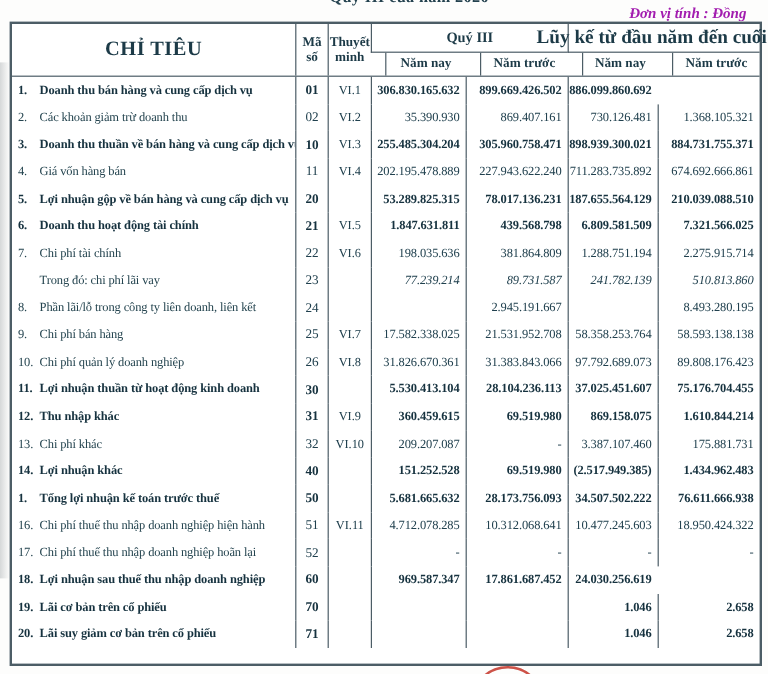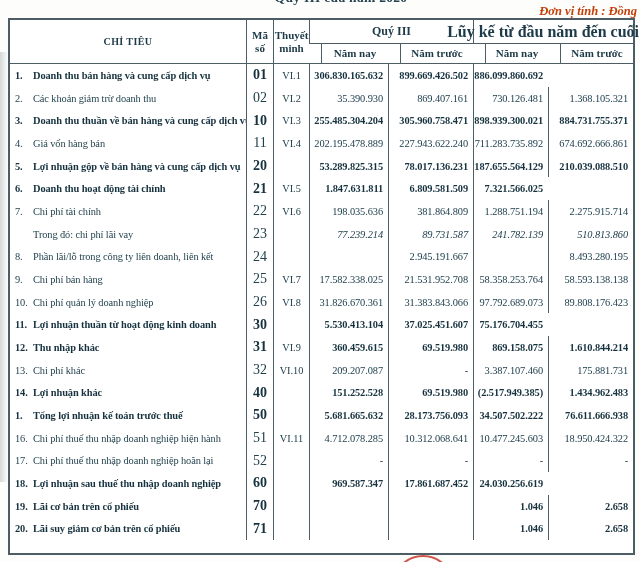--- a/index.html
+++ b/index.html
@@ -7,22 +7,22 @@
     width:640px;height:562px;position:relative;overflow:hidden;
     background:#fdfdfc;
     font-family:"Liberation Serif","DejaVu Serif",serif;
     color:var(--txt,#20404e);
   }
   .page-title{
     position:absolute;top:-10px;left:0;width:100%;padding-left:42px;box-sizing:border-box;
     text-align:center;font-weight:bold;font-size:13.5px;color:#24424f;letter-spacing:.3px;
   }
   .unit-label{
-    position:absolute;top:4px;right:3px;
-    font-weight:bold;font-style:italic;font-size:12.5px;color:#c2410c;
+    position:absolute;top:4px;right:18px;
+    font-weight:bold;font-style:italic;font-size:12.5px;color:#a21caf;
   }
   .scan-band{
     position:absolute;left:0;top:52px;width:8px;height:430px;
     background:linear-gradient(to right, rgba(150,156,160,.38), rgba(150,156,160,0));
   }
   .fin-table{
     position:absolute;left:8px;top:18px;width:627px;height:537px;box-sizing:border-box;
     border:2px solid var(--brd,#45565f);
     display:flex;flex-direction:column;
     background:#fff;
@@ -33,38 +33,38 @@
   }
   .thead{
     grid-template-rows:24px 19px;
     border-bottom:1px solid var(--brd,#45565f);
     flex:0 0 auto;
   }
   .th{
     display:flex;align-items:center;justify-content:center;text-align:center;
     font-weight:bold;font-size:11px;line-height:1.1;color:#1c3a47;
   }
-  .h-chitieu{grid-column:1;grid-row:1/3;font-size:10px;letter-spacing:.4px;}
+  .h-chitieu{grid-column:1;grid-row:1/3;font-size:17px;letter-spacing:.4px;}
   .h-maso{grid-column:2;grid-row:1/3;border-left:1px solid var(--brd);padding:15px 5px;}
   .h-thuyet{grid-column:3;grid-row:1/3;border-left:1px solid var(--brd);padding:0 3px;}
   .h-q3{grid-column:4/6;grid-row:1;border-left:1px solid var(--brd);border-bottom:1px solid var(--brd);font-size:12px;}
   .h-lk{grid-column:6/8;grid-row:1;border-left:1px solid var(--brd);border-bottom:1px solid var(--brd);font-size:16px;white-space:nowrap;text-align:right;}
   .h-sub{grid-row:2;border-left:1px solid var(--brd);font-size:11px;margin-left:12px;}
   .h-s1{grid-column:4;} .h-s2{grid-column:5;} .h-s3{grid-column:6;} .h-s4{grid-column:7;}
   .tbody{
     flex:1 1 auto;display:flex;flex-direction:column;padding-bottom:13px;
   }
   .trow{flex:1 1 auto;min-height:0;}
   .trow > div{display:flex;align-items:center;height:100%;box-sizing:border-box;}
   .c-label{
     padding-left:5px;font-size:10.4px;white-space:nowrap;overflow:hidden;
     letter-spacing:-0.1px;color:#24444f;
   }
   .c-label .rownum{display:inline-block;min-width:18px;flex:0 0 18px;}
-  .c-code{justify-content:center;border-left:1px solid var(--brd);font-size:14px;}
+  .c-code{justify-content:center;border-left:1px solid var(--brd);font-size:11px;}
   .c-note{justify-content:center;border-left:1px solid var(--brd);font-size:10.3px;}
   .c-val{
     justify-content:flex-end;border-left:1px solid var(--brd);
     padding-right:5px;font-size:10.4px;letter-spacing:-0.1px;white-space:nowrap;overflow:hidden;
   }
   .trow.bold .c-label,.trow.bold .c-code,.trow.bold .c-val{font-weight:bold;color:#16323f;}
   .trow.ital .c-val{font-style:italic;}
   .stamp{
     position:absolute;left:392px;top:555px;width:62px;height:62px;border-radius:50%;
     border:2.5px solid rgba(196,52,40,.85);box-sizing:border-box;
@@ -150,20 +150,21 @@
         <div class="c-val">210.039.088.510</div>
       </div>
       <div class="trow grid7 bold">
         <div class="c-label">
           <span class="rownum">6.</span>
           <span>Doanh thu hoạt động tài chính</span>
         </div>
         <div class="c-code">21</div>
         <div class="c-note">VI.5</div>
         <div class="c-val">1.847.631.811</div>
+        <div class="c-val">439.568.798</div>
         <div class="c-val">6.809.581.509</div>
         <div class="c-val">7.321.566.025</div>
       </div>
       <div class="trow grid7">
         <div class="c-label">
           <span class="rownum">7.</span>
           <span>Chi phí tài chính</span>
         </div>
         <div class="c-code">22</div>
         <div class="c-note">VI.6</div>
@@ -221,20 +222,21 @@
         <div class="c-val">89.808.176.423</div>
       </div>
       <div class="trow grid7 bold">
         <div class="c-label">
           <span class="rownum">11.</span>
           <span>Lợi nhuận thuần từ hoạt động kinh doanh</span>
         </div>
         <div class="c-code">30</div>
         <div class="c-note"></div>
         <div class="c-val">5.530.413.104</div>
+        <div class="c-val">28.104.236.113</div>
         <div class="c-val">37.025.451.607</div>
         <div class="c-val">75.176.704.455</div>
       </div>
       <div class="trow grid7 bold">
         <div class="c-label">
           <span class="rownum">12.</span>
           <span>Thu nhập khác</span>
         </div>
         <div class="c-code">31</div>
         <div class="c-note">VI.9</div>

